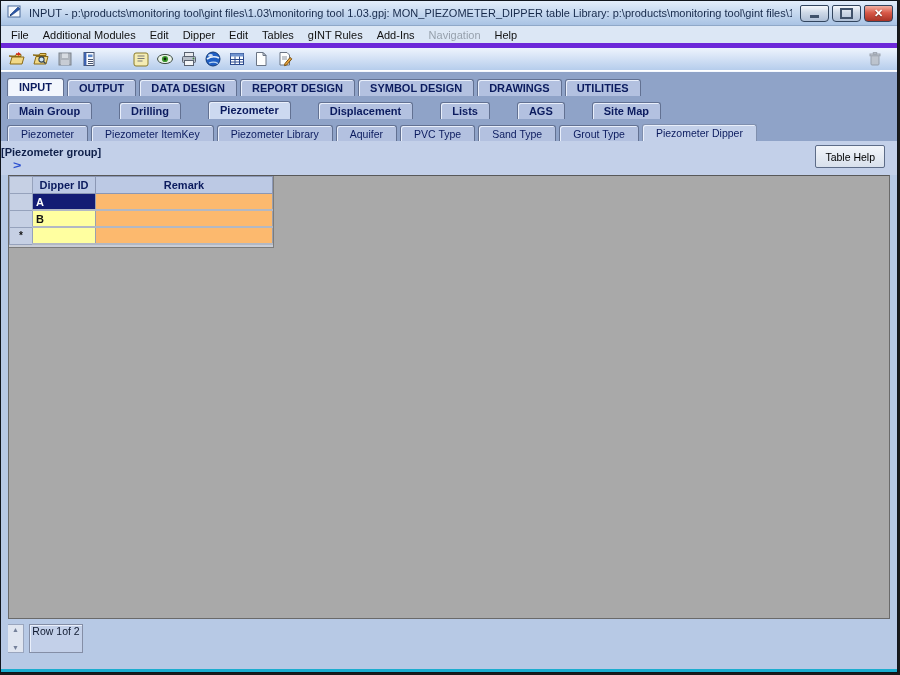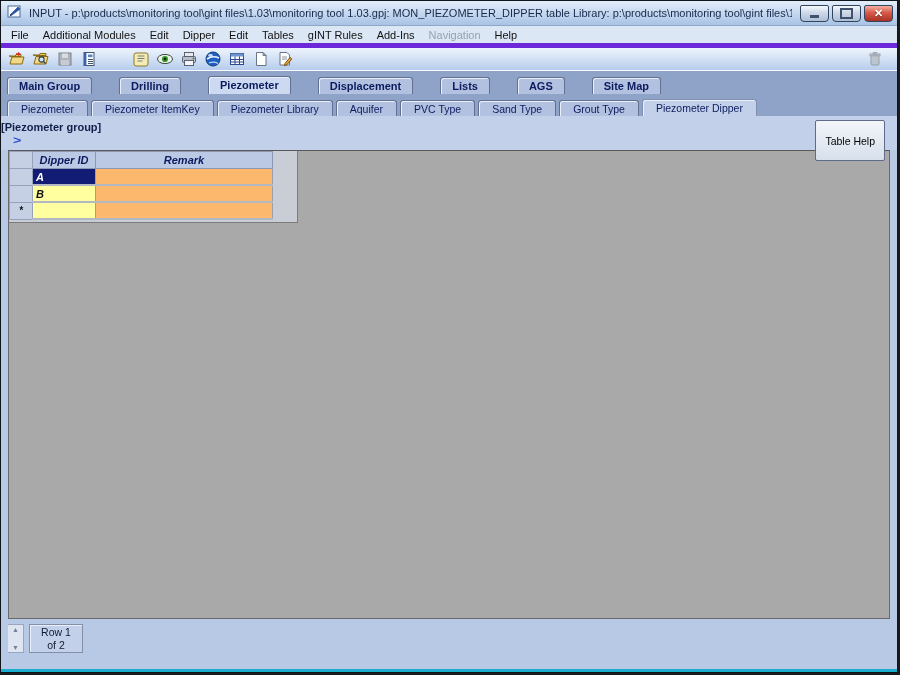--- a/index.html
+++ b/index.html
@@ -40,47 +40,47 @@
     padding:2px 11px 2px;margin-right:3px;white-space:nowrap;cursor:pointer;}
   .tabstrip.main .tab.sel{background:var(--tab-selected-main,#f2f6fd);padding-bottom:3px;}
   .tabstrip.group .tab.sel{background:var(--tab-selected-sub,#ccd9f0);padding-bottom:3px;}
   .tabstrip.tableset .tab{font-weight:normal;font-size:10.5px;padding:2px 13px 1px;}
   .tabstrip.tableset .tab.sel{background:var(--panel-bg,#c3d0e9);padding-bottom:2px;border-color:#7f8fae;}
   
   .panelstrip{flex:0 0 34px;background:var(--panel-bg,#c3d0e9);position:relative;}
   .group-label{position:absolute;left:0;top:5px;font-size:11px;font-weight:bold;color:#10204a;}
   .chevron{position:absolute;left:13px;top:18px;font-size:11px;font-weight:bold;color:#2b4fd0;
     transform:scaleX(1.3);cursor:pointer;}
-  .table-help{position:absolute;right:12px;top:4px;height:41px;padding:2px 9px;font-size:10.5px;
+  .table-help{position:absolute;right:12px;top:4px;height:23px;padding:2px 9px;font-size:10.5px;
     font-family:"Liberation Sans",sans-serif;color:#000;background:linear-gradient(#f2f5fa,#d8e0ec);
     border:1px solid #5d6c88;border-radius:2px;cursor:pointer;}
   
   .content{flex:1;margin:0 7px;background:var(--content-bg,#a9a9a9);border:1px solid #6a6a6a;
     border-top-color:#585858;overflow:hidden;}
-  .grid-wrap{display:inline-block;vertical-align:top;background:#c9cdd6;padding:0 24px 2px 0;
-    border-right:1px solid #7c7c7c;border-bottom:1px solid #7c7c7c;font-style:italic;}
+  .grid-wrap{display:inline-block;vertical-align:top;background:#c9cdd6;padding:0 0 2px 0;
+    border-right:1px solid #7c7c7c;border-bottom:1px solid #7c7c7c;}
   table.grid{border-collapse:collapse;font-size:11px;table-layout:fixed;}
   .grid th{background:var(--grid-header-bg,#bcc9e4);color:#0b1b5e;font-weight:bold;height:16px;
     border:1px solid #8b97b4;text-align:center;padding:0 2px;}
   .grid td{height:15px;border:1px solid #9aa0ae;border-bottom:2px solid #b2b8c4;padding:0 3px;vertical-align:middle;}
   .grid .selcol{width:16px;background:#c6d0e4;border:1px solid #96a2bc;text-align:center;
     font-size:10px;font-weight:bold;color:#111;cursor:pointer;}
   .grid .key{width:56px;background:var(--cell-key-bg,#ffffa0);font-weight:bold;color:#111;cursor:text;}
   .grid .key.sel{background:var(--cell-selected-bg,#131c74);color:#fff;}
   .grid .remark{width:170px;background:var(--cell-remark-bg,#fcb96e);cursor:text;}
   
   .statusrow{flex:0 0 38px;display:flex;align-items:stretch;padding:5px 7px 4px;box-sizing:border-box;}
   .msgbox{flex:1;background:var(--status-msg-bg,#c9fdf9);border:1px solid #5d7292;font-size:10.5px;
     color:#111;padding:2px 5px;overflow:hidden;}
   .msg-scroll{width:15px;display:flex;flex-direction:column;justify-content:space-between;
     background:#dfe5f0;border:1px solid #9aa6be;border-left:none;}
   .sarrow{font-size:7px;line-height:9px;text-align:center;color:#75819a;cursor:pointer;user-select:none;}
   .rowpanel{width:52px;margin-left:5px;background:var(--panel-bg,#c3d0e9);border:1px solid #848ea6;
     box-shadow:inset 1px 1px 0 #e9effb;text-align:center;font-size:10.5px;color:#101a30;
-    display:flex;flex-direction:column;justify-content:center;line-height:13px;}
+    display:flex;flex-direction:row;justify-content:center;line-height:13px;}
   .bottomstrip{flex:0 0 12px;border-bottom:3px solid #1badcf;}
 </style>
 </head>
 <body>
 
 <div class="window">
 
   <div class="titlebar">
     <span>
       <svg width="16" height="16" viewBox="0 0 16 16">
@@ -208,20 +208,29 @@
     <span class="tbspacer"></span>
     <span class="tbicon">
       <svg width="18" height="18" viewBox="0 0 18 18" opacity="0.75">
           <rect x="5" y="5.5" width="8" height="9.5" rx="1" fill="#b8bcc2" stroke="#858b94"></rect>
           <rect x="4" y="4" width="10" height="1.8" fill="#c6cad0" stroke="#858b94"></rect>
           <rect x="7.3" y="2.6" width="3.4" height="1.6" fill="none" stroke="#858b94"></rect>
         </svg>
     </span>
   </div>
 
+  <div class="tabstrip main">
+    <div class="tab sel">INPUT</div>
+    <div class="tab">OUTPUT</div>
+    <div class="tab">DATA DESIGN</div>
+    <div class="tab">REPORT DESIGN</div>
+    <div class="tab">SYMBOL DESIGN</div>
+    <div class="tab">DRAWINGS</div>
+    <div class="tab">UTILITIES</div>
+  </div>
 
   <div class="tabstrip group">
     <div class="tab">Main Group</div>
     <div class="tab">Drilling</div>
     <div class="tab sel">Piezometer</div>
     <div class="tab">Displacement</div>
     <div class="tab">Lists</div>
     <div class="tab">AGS</div>
     <div class="tab">Site Map</div>
   </div>

